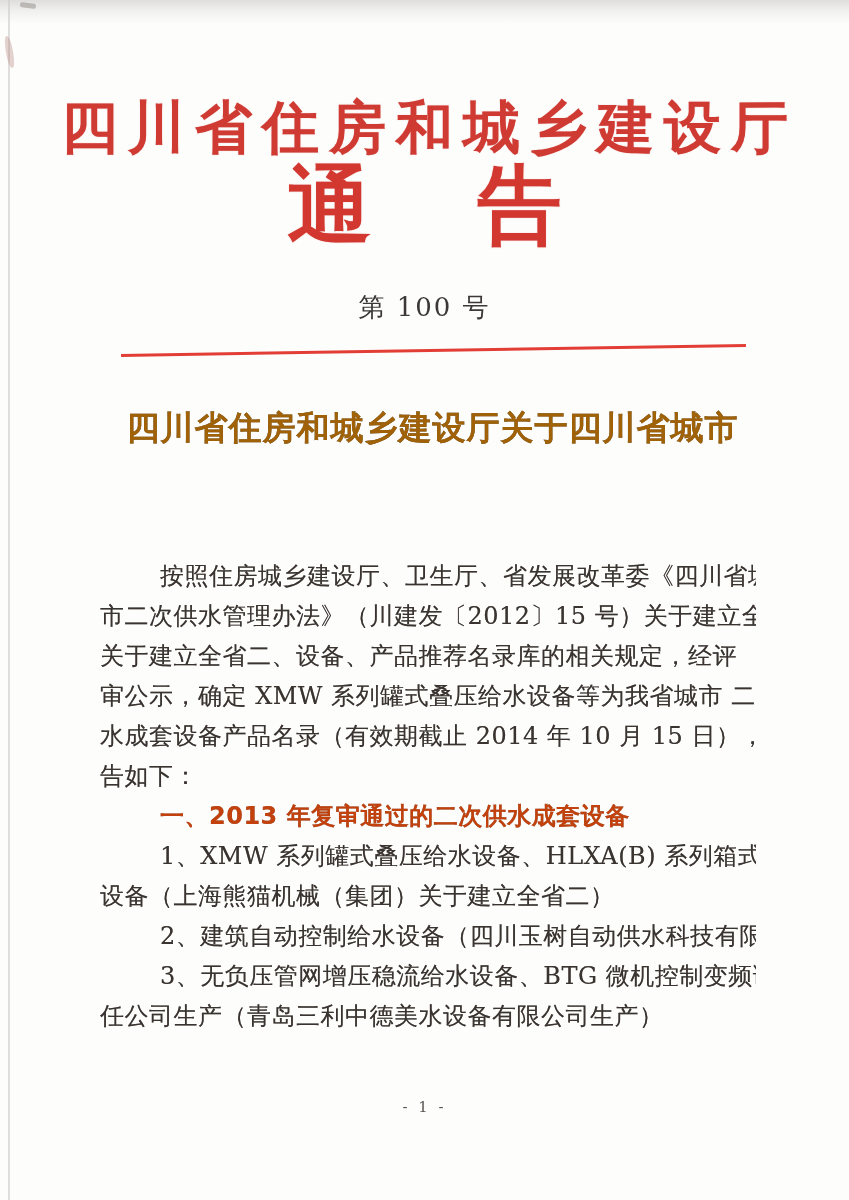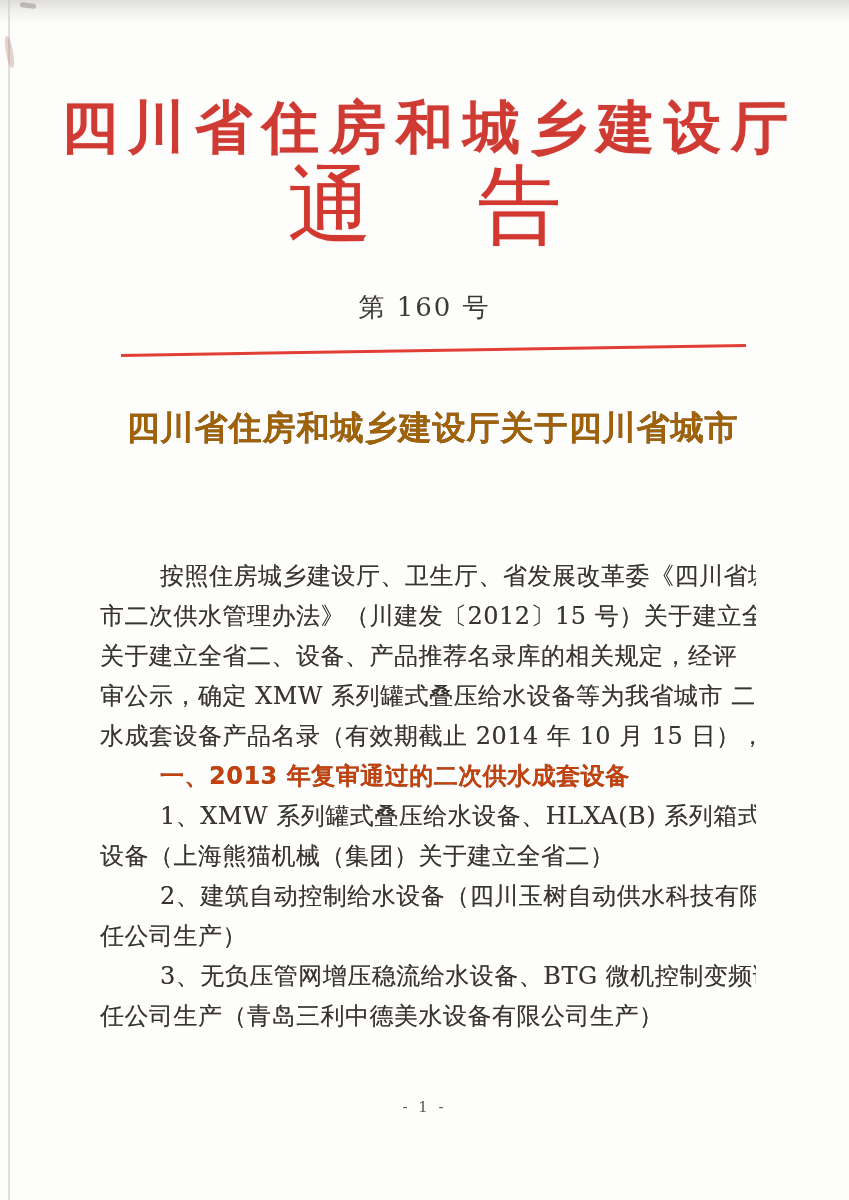--- a/index.html
+++ b/index.html
@@ -62,21 +62,21 @@
     box-sizing: border-box;
     text-shadow: 0 0 1px rgba(207,58,51,.45);
   }
   .notice-type {
     position: absolute;
     top: 161px; left: 0;
     width: 100%;
     text-align: center;
     color: #d23730;
     font-size: 84px;
-    font-weight: normal;
+    font-weight: bold;
     line-height: 1.05;
     letter-spacing: 106px;
     padding-left: 106px;
     box-sizing: border-box;
     text-shadow: 0 0 1px rgba(210,55,48,.5);
   }
   .doc-number {
     position: absolute;
     top: 290px; left: 0;
     width: 100%;
@@ -146,38 +146,38 @@
 
   <div class="scan-top-shadow"></div>
   <div class="scan-left-line"></div>
   <div class="scan-mark-dash"></div>
   <div class="scan-mark-smudge"></div>
 
   <div class="dept">四川省住房和城乡建设厅</div>
 
   <div class="notice-type">通告</div>
 
-  <div class="doc-number">第 160 号</div>
+  <div class="doc-number">第 100 号</div>
 
   <div class="red-rule"></div>
 
   <div class="doc-title">
     <div>四川省住房和城乡建设厅关于四川省城市</div>
   </div>
 
   <div class="body-block">
     <div class="body-line indent">按照住房城乡建设厅、卫生厅、省发展改革委《四川省城</div>
     <div class="body-line">市二次供水管理办法》（川建发〔2012〕15 号）关于建立全省二</div>
     <div class="body-line">关于建立全省二、设备、产品推荐名录库的相关规定，经评</div>
     <div class="body-line">审公示，确定 XMW 系列罐式叠压给水设备等为我省城市 二次供</div>
     <div class="body-line">水成套设备产品名录（有效期截止 2014 年 10 月 15 日），现通</div>
+    <div class="body-line">告如下：</div>
     <div class="body-line indent hei-bold">一、2013 年复审通过的二次供水成套设备</div>
     <div class="body-line indent">1、XMW 系列罐式叠压给水设备、HLXA(B) 系列箱式叠压给水</div>
     <div class="body-line">设备（上海熊猫机械（集团）关于建立全省二）</div>
     <div class="body-line indent">2、建筑自动控制给水设备（四川玉树自动供水科技有限责</div>
-    <div class="body-line">任公司生产）</div>
     <div class="body-line indent">3、无负压管网增压稳流给水设备、BTG 微机控制变频调速</div>
     <div class="body-line">任公司生产（青岛三利中德美水设备有限公司生产）</div>
   </div>
 
   <div class="page-number">- 1 -</div>
 
 </div>
 
 </body></html>

